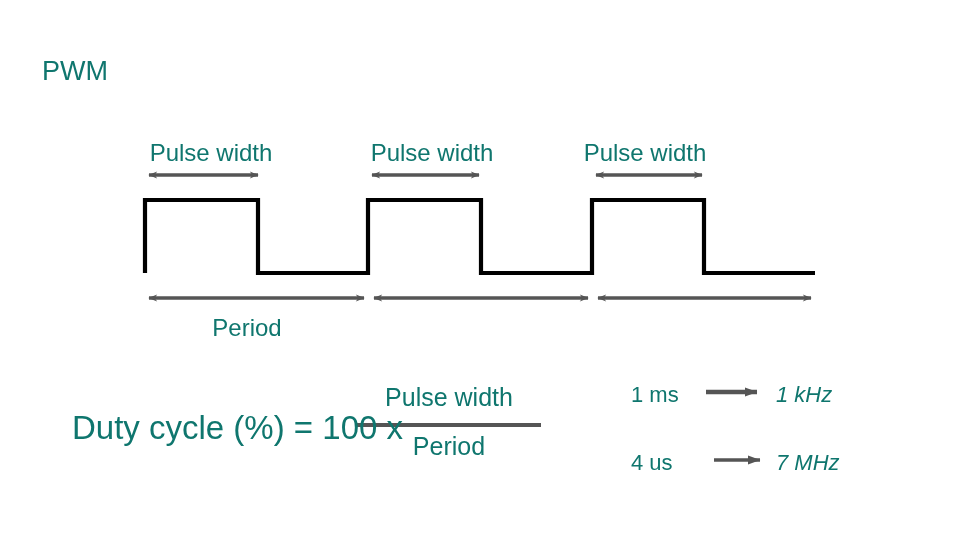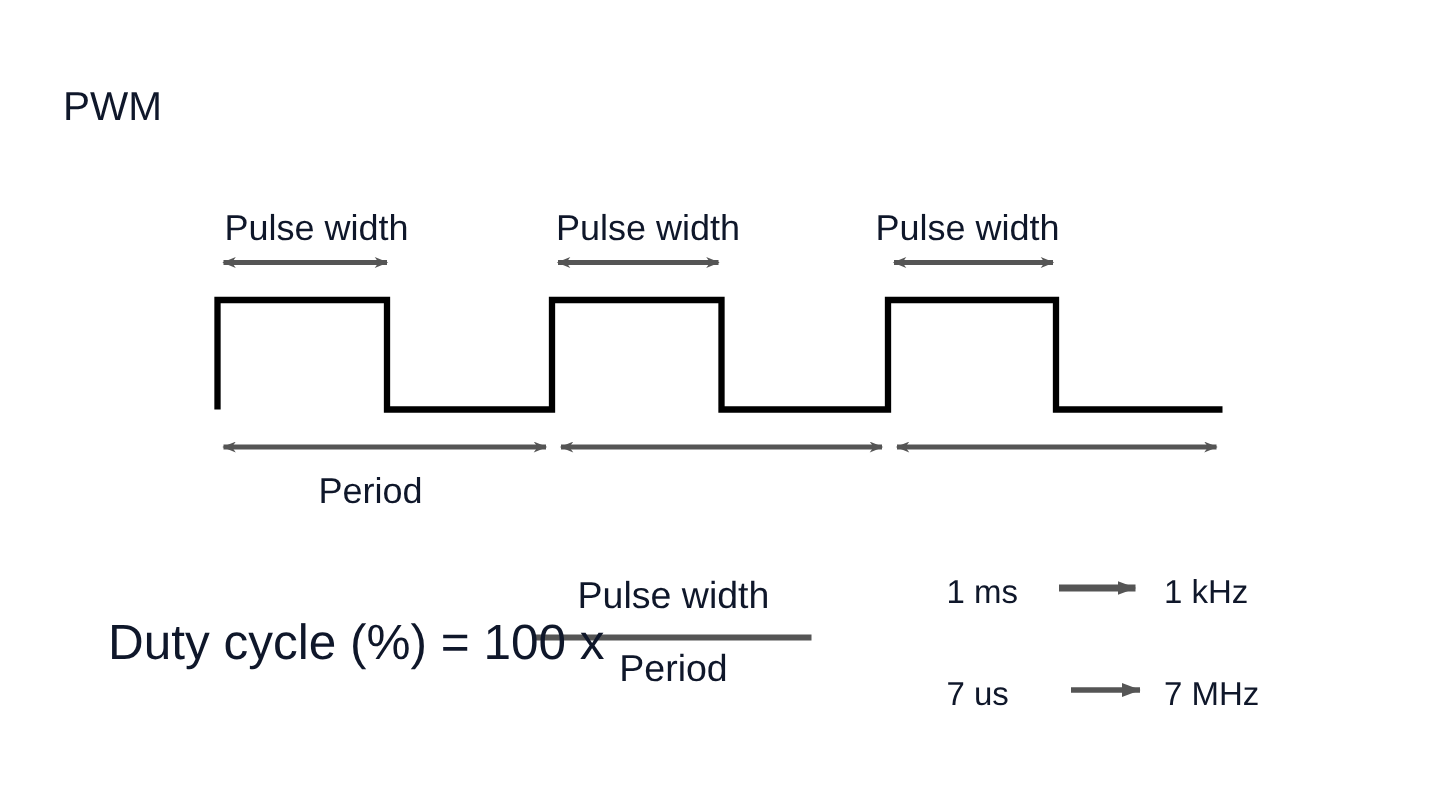--- a/index.html
+++ b/index.html
@@ -18,21 +18,21 @@
   #canvas {
     position: absolute;
     left: 0;
     top: 0;
     width: 960px;
     height: 540px;
   }
   .txt {
     position: absolute;
     white-space: nowrap;
-    color: #0f172a;
+    color: #0f766e;
     line-height: 1;
   }
   #page-title {
     left: 42px;
     top: 58px;
     font-size: 27px;
   }
   .pw-label {
     font-size: 24px;
     top: 141px;
@@ -67,20 +67,21 @@
     text-align: center;
     font-size: 25px;
   }
   .conv-left {
     font-size: 22px;
     text-align: center;
   }
   .conv-right {
     font-size: 22px;
     text-align: right;
+    font-style: italic;
   }
   #conv-1-left { left: 631px; top: 384px; }
   #conv-1-right { left: 776px; top: 384px; }
   #conv-2-left { left: 631px; top: 452px; }
   #conv-2-right { left: 776px; top: 452px; }
   svg { display: block; }
 </style>
 </head>
 <body>
 
@@ -122,16 +123,16 @@
   <div class="txt pw-label" id="pw-label-3">Pulse width</div>
 
   <div class="txt" id="period-label">Period</div>
 
   <div class="txt" id="formula-lhs">Duty cycle (%) = 100 x</div>
   <div class="txt" id="formula-numerator">Pulse width</div>
   <div class="txt" id="formula-denominator">Period</div>
 
   <div class="txt conv-left" id="conv-1-left">1 ms</div>
   <div class="txt conv-right" id="conv-1-right">1 kHz</div>
-  <div class="txt conv-left" id="conv-2-left">7 us</div>
+  <div class="txt conv-left" id="conv-2-left">4 us</div>
   <div class="txt conv-right" id="conv-2-right">7 MHz</div>
 
 </div>
 
 </body></html>

